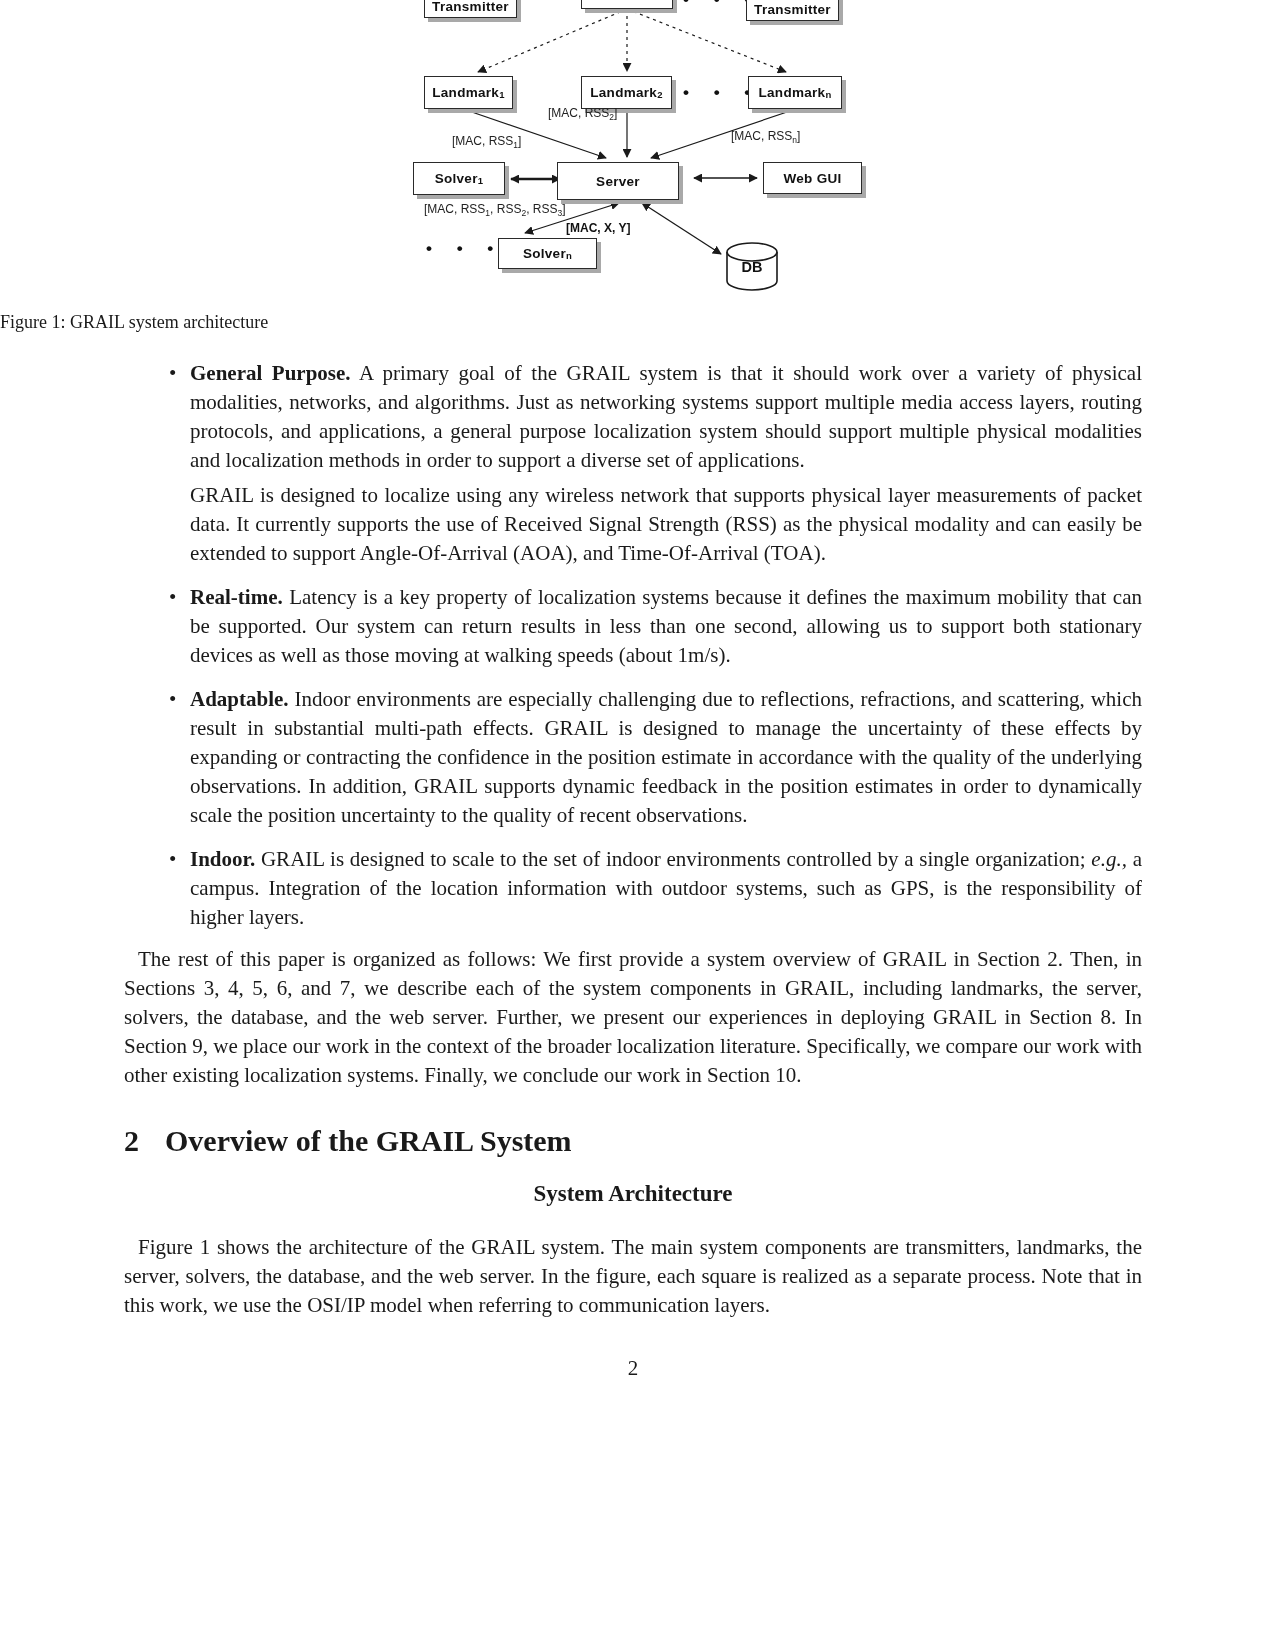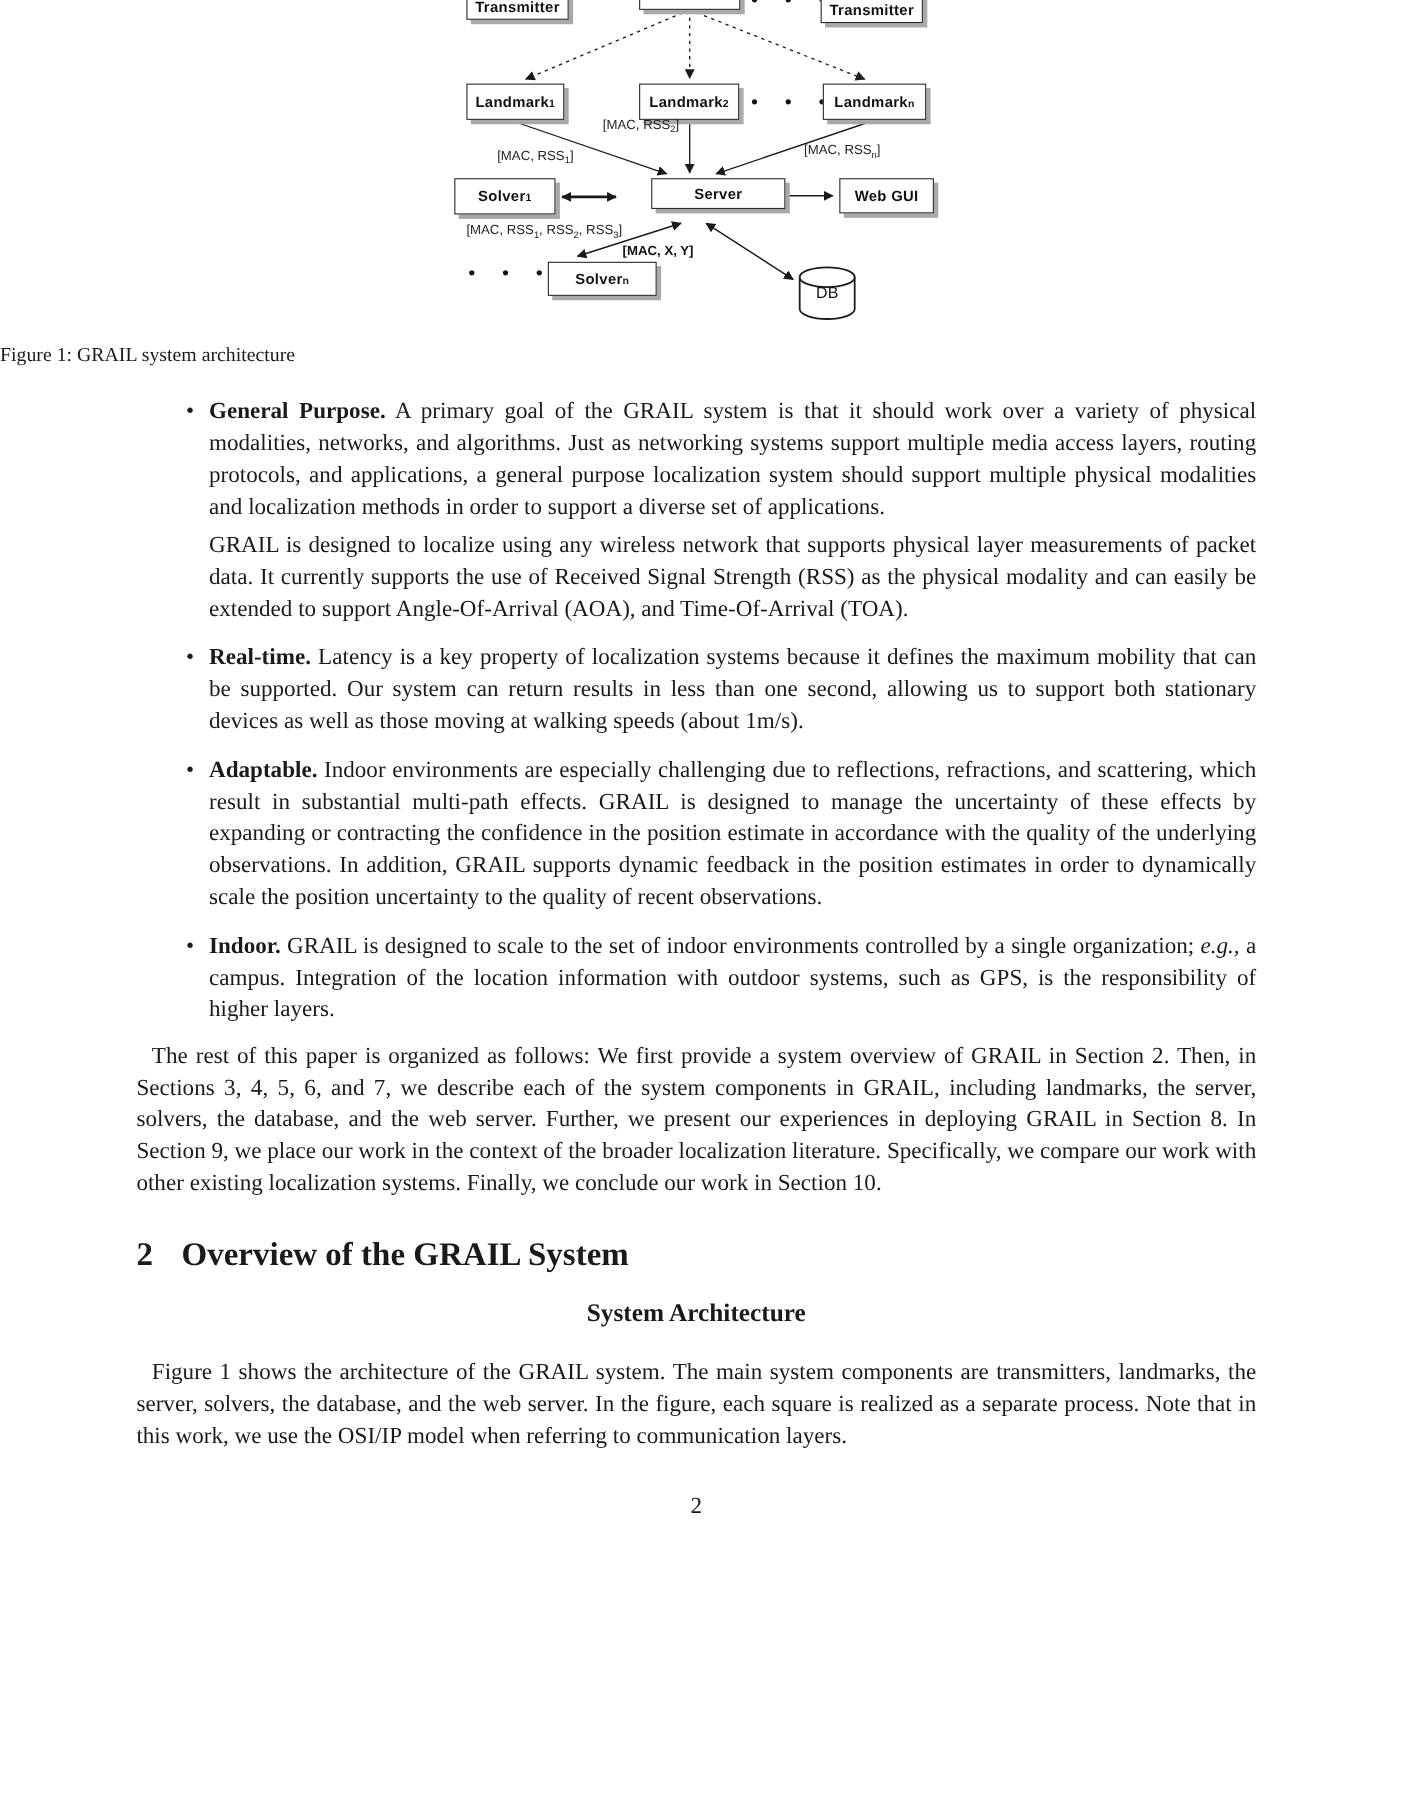--- a/index.html
+++ b/index.html
@@ -50,21 +50,21 @@
     letter-spacing: 10px;
     color: #111;
     white-space: nowrap;
     line-height: 17px;
   }
   .db-label {
     position: absolute;
     left: 727px; top: 259px; width: 50px;
     text-align: center;
     font-family: "Liberation Sans", sans-serif;
-    font-weight: normal; font-size: 14.5px; color: #111;
+    font-weight: bold; font-size: 14.5px; color: #111;
   }
   .caption {
     margin-top: 12px;
     font-size: 18px;
     line-height: 29px;
   }
 
   
   .textcol { margin: 22px 133px 0 124px; font-size: 21px; line-height: 29px; }
   .para { text-align: justify; }
@@ -151,24 +151,24 @@
     <div class="dots" style="left:683px; top:84px;">• • •</div>
     <div class="node" style="left:748px; top:76px; width:94px; height:33px;">
       <span>Landmark</span>
         <sub>n</sub>
     </div>
 
     <div class="node" style="left:413px; top:162px; width:92px; height:33px;">
       <span>Solver</span>
         <sub>1</sub>
     </div>
-    <div class="node" style="left:592px; top:162px; width:122px; height:28px;">
+    <div class="node" style="left:557px; top:162px; width:122px; height:38px;">
       <span>Server</span>
     </div>
-    <div class="node" style="left:763px; top:162px; width:86px; height:32px;">
+    <div class="node" style="left:763px; top:162px; width:99px; height:32px;">
       <span>Web GUI</span>
     </div>
 
     <div class="dots" style="left:426px; top:240px;">• • •</div>
     <div class="node" style="left:498px; top:238px; width:99px; height:31px;">
       <span>Solver</span>
         <sub>n</sub>
     </div>
     <div class="db-label">DB</div>
 

